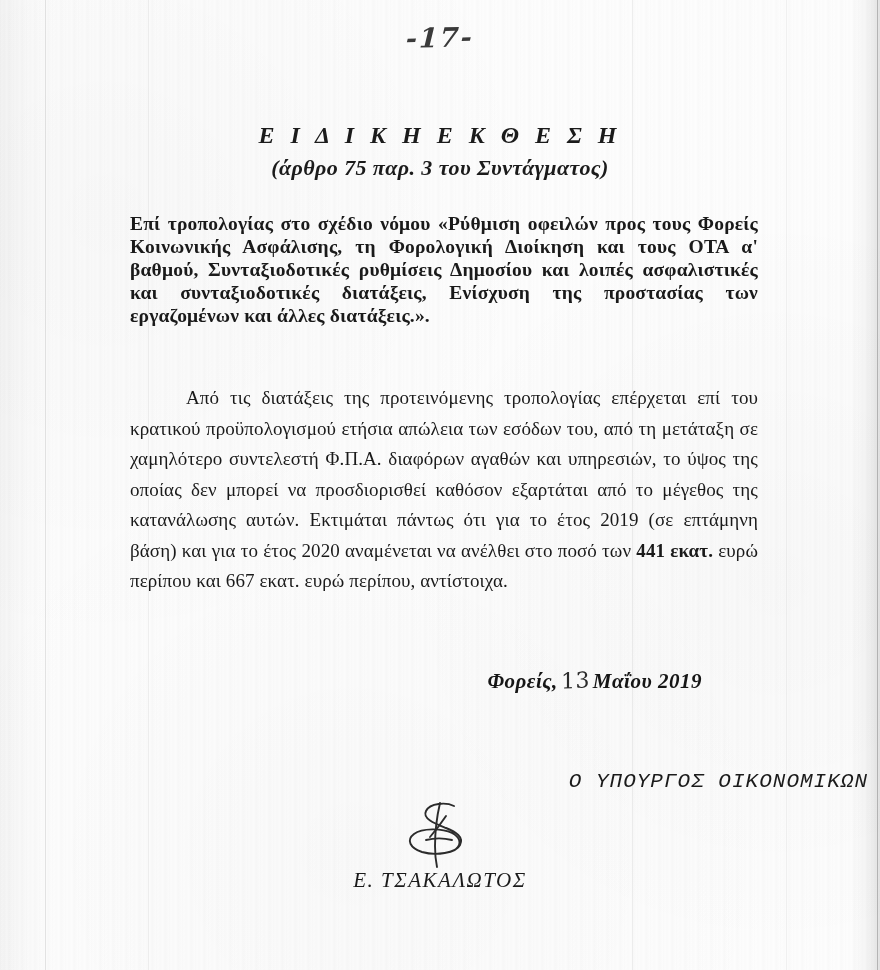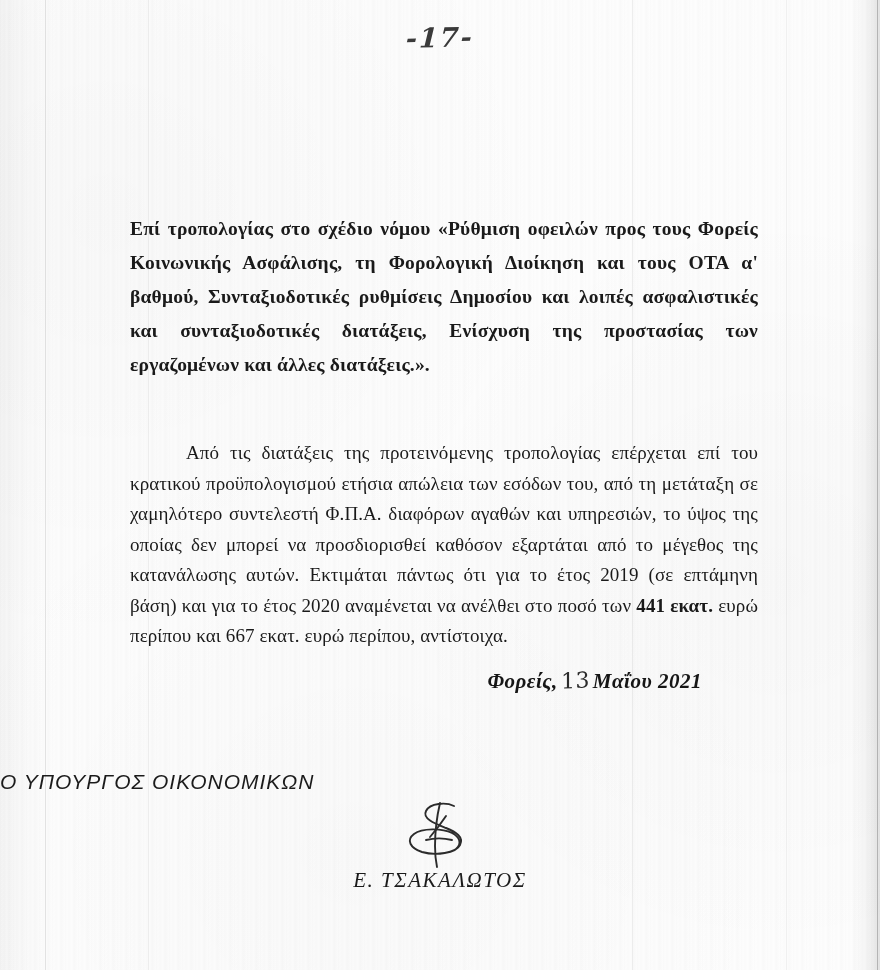--- a/index.html
+++ b/index.html
@@ -145,21 +145,21 @@
   }
   p.para {
     margin: 0;
     text-align: justify;
     color: #1a1a1a;
     font-family: "Liberation Serif", serif;
   }
   .para-lead {
     font-size: 19.5px;
     font-weight: bold;
-    line-height: 34px;
+    line-height: 23px;
     letter-spacing: 0.2px;
   }
   .para-body {
     font-size: 19px;
     line-height: 30.5px;
     letter-spacing: 0.1px;
     margin-top: 0;
   }
   .para-spacer-1 { height: 56px; }
   .para-spacer-2 { height: 20px; }
@@ -188,22 +188,22 @@
     transform: rotate(-3deg) skewX(-3deg);
     color: #2c2c2c;
     padding: 0 3px;
   }
 
   .minister-title {
     position: absolute;
     top: 770px;
     left: 0;
     right: 12px;
-    text-align: left;
-    font-family: Liberation Sans, sans-serif;
+    text-align: right;
+    font-family: Liberation Mono, monospace;
     font-style: italic;
     font-size: 21px;
     letter-spacing: 1px;
     color: #1b1b1b;
   }
   .signature-mark {
     position: absolute;
     top: 800px;
     left: 0;
     right: 0;
@@ -238,38 +238,40 @@
   <div class="edge-right"></div>
   <div class="edge-right-line"></div>
 
   <div class="content">
 
     <div class="page-number">
       <span class="hw">-17-</span>
     </div>
 
     <div class="title-block">
+      <div class="doc-title">Ε Ι Δ Ι Κ Η   Ε Κ Θ Ε Σ Η</div>
+      <div class="doc-subtitle">(άρθρο 75 παρ. 3 του Συντάγματος)</div>
     </div>
 
     <div class="body-area">
 
       <p class="para para-lead">Επί τροπολογίας στο σχέδιο νόμου «Ρύθμιση οφειλών προς τους Φορείς Κοινωνικής Ασφάλισης, τη Φορολογική Διοίκηση και τους ΟΤΑ α' βαθμού, Συνταξιοδοτικές ρυθμίσεις Δημοσίου και λοιπές ασφαλιστικές και συνταξιοδοτικές διατάξεις, Ενίσχυση της προστασίας των εργαζομένων και άλλες διατάξεις.».</p>
 
       <div class="para-spacer-1"></div>
 
       <p class="para para-body">
         <span class="indent"></span><span>Από τις διατάξεις της προτεινόμενης τροπολογίας επέρχεται επί του κρατικού προϋπολογισμού ετήσια απώλεια των εσόδων του, από τη μετάταξη σε χαμηλότερο συντελεστή Φ.Π.Α. διαφόρων αγαθών και υπηρεσιών, το ύψος της οποίας δεν μπορεί να προσδιορισθεί καθόσον εξαρτάται από το μέγεθος της κατανάλωσης αυτών. Εκτιμάται πάντως ότι για το έτος 2019 (σε επτάμηνη βάση) και για το έτος 2020 αναμένεται να ανέλθει στο ποσό των </span><span class="b">441 εκατ.</span><span> ευρώ περίπου και 667 εκατ. ευρώ περίπου, αντίστοιχα.</span>
       </p>
 
       <div class="para-spacer-2"></div>
 
     </div>
 
     <div class="date-line">
-      <span>Φορείς,</span><span class="hw-day">13</span><span>Μαΐου  2021</span>
+      <span>Φορείς,</span><span class="hw-day">13</span><span>Μαΐου  2019</span>
     </div>
 
     <div class="minister-title">Ο ΥΠΟΥΡΓΟΣ ΟΙΚΟΝΟΜΙΚΩΝ</div>
 
     <div class="signature-mark">
       <svg width="120" height="74" viewBox="0 0 120 74">
         <g fill="none" stroke="#2b2b2b" stroke-width="1.9" stroke-linecap="round" stroke-linejoin="round">
           <path d="M74 6 C66 2, 50 3, 46 11 C42 19, 56 24, 66 28 C76 32, 84 37, 80 45 C76 53, 56 56, 42 52 C30 48, 26 40, 34 34 C42 28, 62 28, 72 33 C80 37, 82 44, 76 49"></path>
           <path d="M60 3 C57 16, 55 32, 55 46 C55 56, 56 62, 57 67"></path>
           <path d="M46 40 C54 38, 64 38, 72 40"></path>

